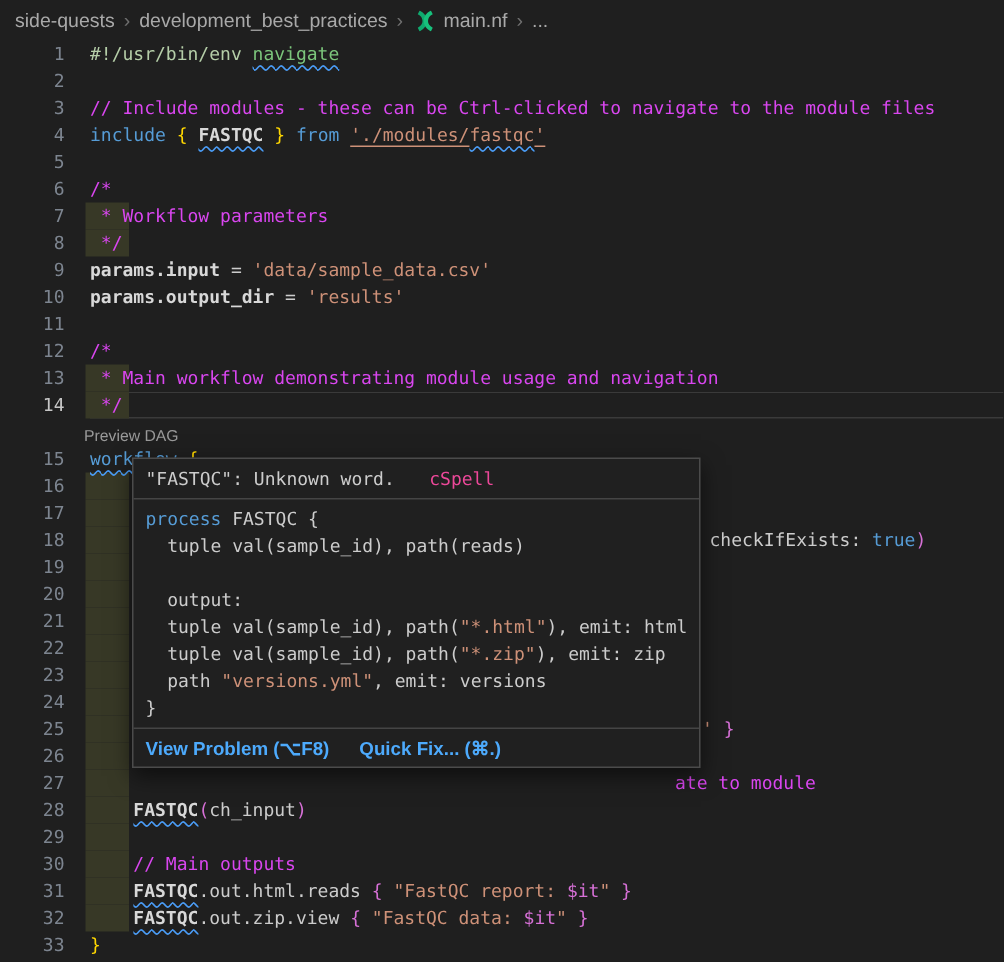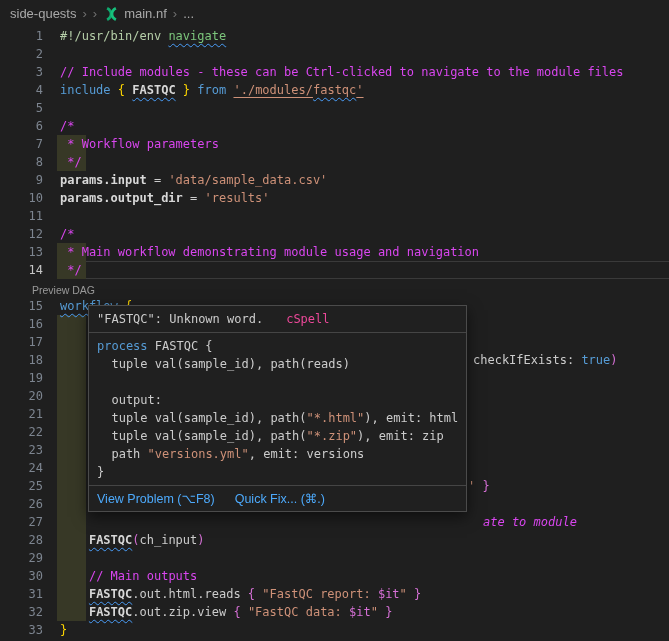--- a/index.html
+++ b/index.html
@@ -17,21 +17,21 @@
   .editor { position:relative; }
   .row { display:flex; height:18px; }
   .ln { width:60px; padding-right:17px; text-align:right; color:#7d8590;
         font-size:12px; line-height:18px; user-select:none; flex:none; }
   .code { position:relative; flex:1; white-space:pre; font-size:12px; line-height:18px; color:#cccccc; }
   .strip { position:absolute; left:-3px; top:0; width:29px; height:18px; background:#373826; }
   .frag { position:absolute; top:0; white-space:pre; }
   .row.cur .code { box-shadow: inset 0 1px 0 #3a3a3a, inset 0 -1px 0 #3a3a3a; }
   .row.cur .ln { color:#c6c6c6; }
   .lens-row { height:18px; }
-  .lens { margin-left:32px; font-family:"Liberation Sans", sans-serif; font-size:10.5px;
+  .lens { margin-left:56px; font-family:"Liberation Sans", sans-serif; font-size:10.5px;
           color:#999999; line-height:16px; cursor:pointer; }
 
   
   .seg { position:relative; z-index:1; }
   .c  { color:#d946ef; }
   .k  { color:#569cd6; }
   .s  { color:#ce9178; }
   .t  { color:#cccccc; }
   .b  { color:#d8d8d8; font-weight:bold; }
   .g  { color:#ffd700; }
@@ -46,31 +46,34 @@
 
   
   .tooltip { position:absolute; left:88px; top:305px; width:379px; z-index:10;
     background:#202020; border:1px solid #4b4b4b; box-shadow:0 5px 14px rgba(0,0,0,0.55);
     font-size:12px; }
   .tt-header { padding:4px 8px; line-height:18px; color:#cccccc; border-bottom:1px solid #454545; }
   .tt-source { color:#ec4899; margin-left:23px; }
   .tt-code { padding:4px 8px; }
   .tt-line { height:18px; line-height:18px; white-space:pre; color:#cccccc; }
   .tt-actions { border-top:1px solid #454545; padding:0 8px; height:26px; display:flex;
-    align-items:center; gap:20px; font-family:"Liberation Sans", sans-serif; font-size:12.5px; }
+    align-items:center; gap:20px; font-family:"Liberation Sans", sans-serif; font-size:12.5px;font-weight:bold; }
   .tt-action { color:#4daafc; cursor:pointer; }
 </style>
 </head>
 <body>
 
 <div class="breadcrumb" id="breadcrumb">
     <span class="crumb">
       <span>side-quests</span>
     </span>
     <span class="crumb-sep">›</span>
+    <span class="crumb">
+      <span>development_best_practices</span>
+    </span>
     <span class="crumb-sep">›</span>
     <span class="crumb">
       <svg viewBox="0 0 18 16" class="nf-icon">
         <path d="M4 1.5 C10 4.5 10 11.5 4 14.5" fill="none" stroke="#0fa96e" stroke-width="3.2"></path>
         <path d="M14 1.5 C8 4.5 8 11.5 14 14.5" fill="none" stroke="#17c07c" stroke-width="3.2"></path>
       </svg>
       <span>main.nf</span>
     </span>
     <span class="crumb-sep">›</span>
     <span class="crumb">
@@ -179,21 +182,21 @@
     <div class="row">
       <span class="ln">25</span>
       <span class="code"><span class="strip"></span><span class="frag" style="left: 408px;"><span class="seg s">'</span><span class="seg t"> </span><span class="seg m">}</span></span></span>
     </div>
     <div class="row">
       <span class="ln">26</span>
       <span class="code"><span class="strip"></span></span>
     </div>
     <div class="row">
       <span class="ln">27</span>
-      <span class="code"><span class="strip"></span><span class="frag" style="left: 423px; font-style: italic;"><span class="seg c">ate to module</span></span></span>
+      <span class="code"><span class="strip"></span><span class="frag" style="left: 390px;"><span class="seg c">ate to module</span></span></span>
     </div>
     <div class="row">
       <span class="ln">28</span>
       <span class="code"><span class="strip"></span><span class="seg t">    </span><span class="seg b sq">FASTQC</span><span class="seg m">(</span><span class="seg t">ch_input</span><span class="seg m">)</span></span>
     </div>
     <div class="row">
       <span class="ln">29</span>
       <span class="code"><span class="strip"></span></span>
     </div>
     <div class="row">

